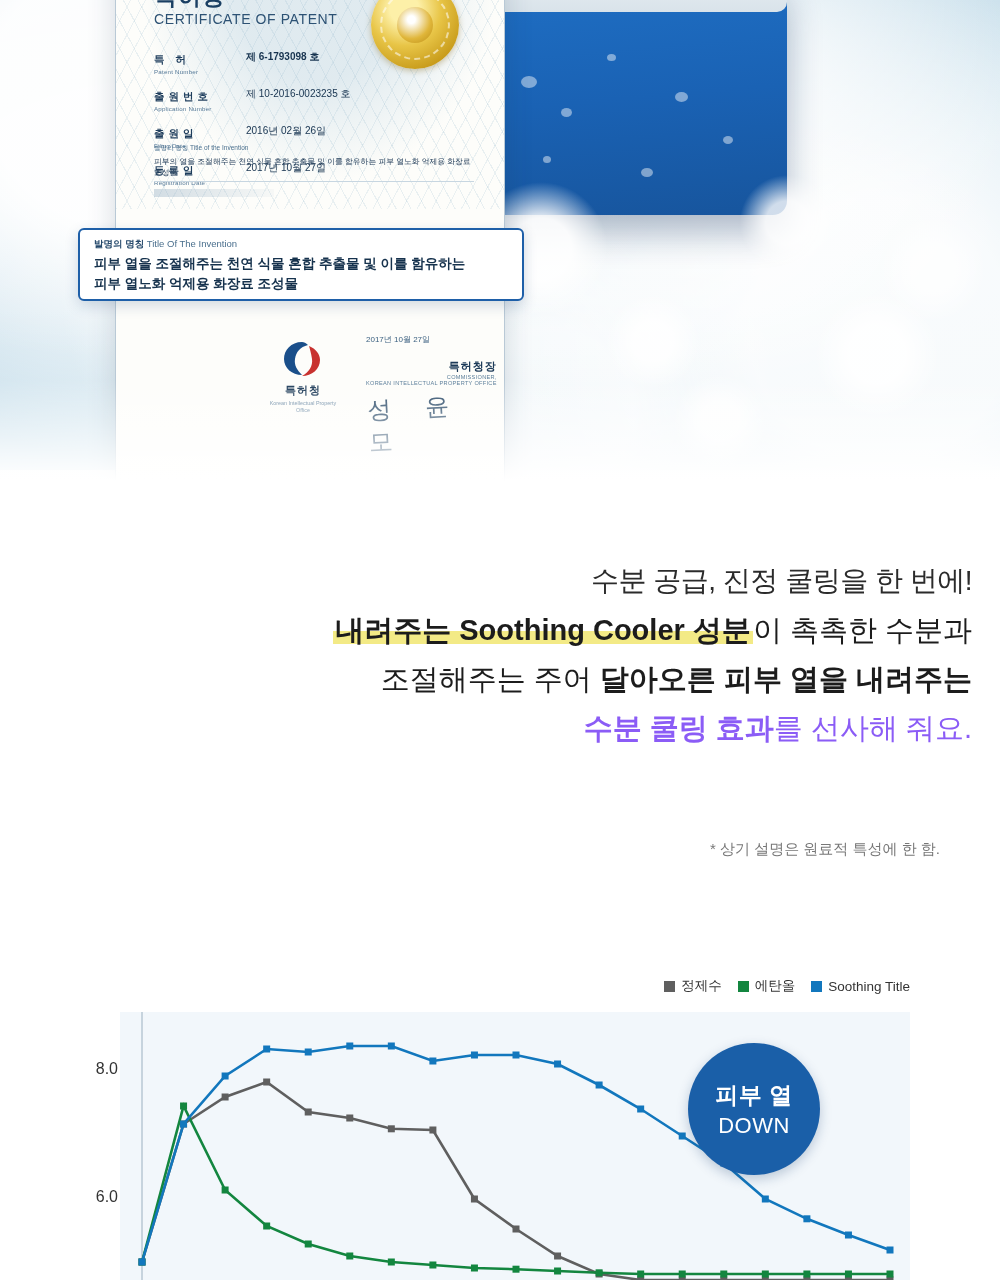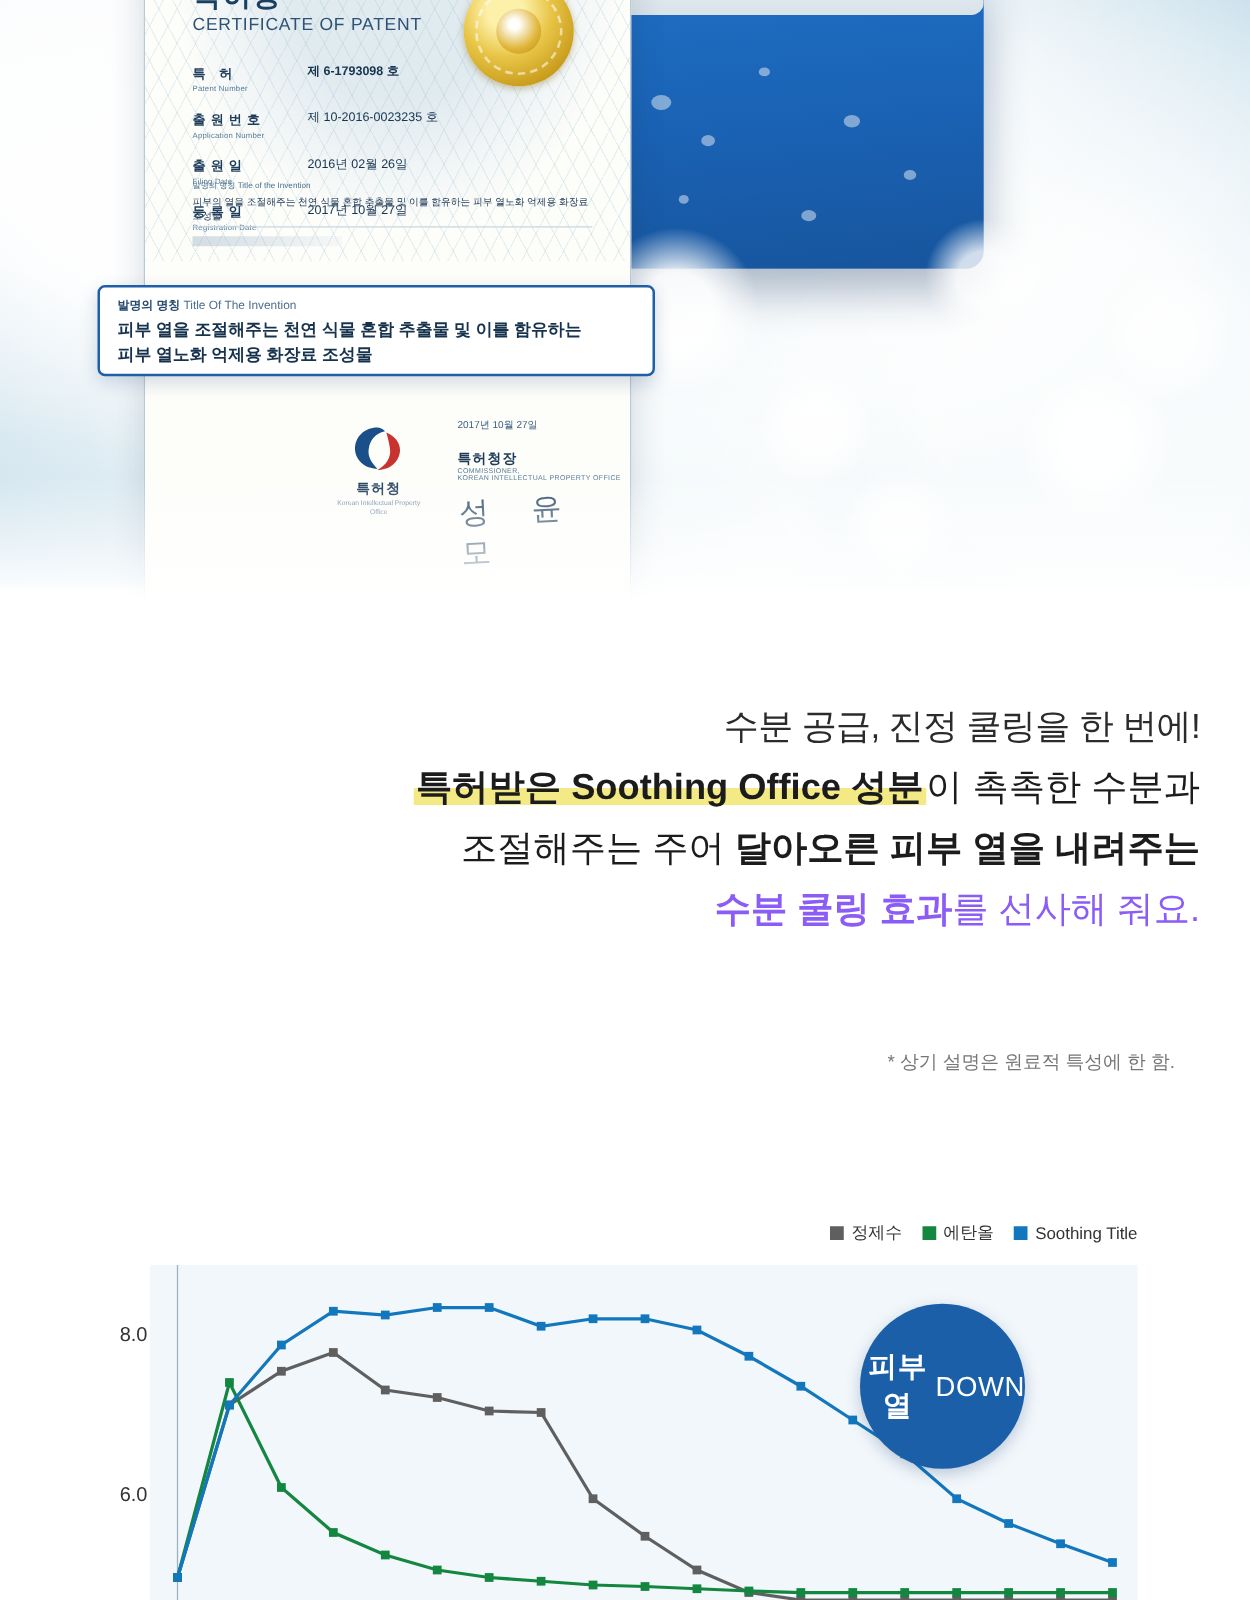--- a/index.html
+++ b/index.html
@@ -134,21 +134,21 @@
     background: linear-gradient(90deg, rgba(130,160,185,0.35), rgba(130,160,185,0.05));
   }
   .cert-body{
     position:absolute; left:150px; top:308px; width:230px;
     font-size:7.2px; color:#43657f; line-height:1.6;
   }
   .cert-date{
     position:absolute; left:250px; top:375px; font-size:8px; color:#3c6180;
   }
   .cert-office{
-    position:absolute; left:250px; top:400px;
+    position:absolute; left:250px; top:400px;text-align:right;
   }
   .cert-office .ko{ font-size:11px; font-weight:700; color:#1c3a58; letter-spacing:1px;}
   .cert-office .en1{ font-size:5.6px; color:#5a7d99; letter-spacing:0.3px; }
   .cert-office .en2{ font-size:5.6px; color:#5a7d99; letter-spacing:0.3px; }
   .cert-sign{
     position:absolute; left:252px; top:432px;
     font-family:"Liberation Serif", serif; font-size:24px; color:#2a4a68; letter-spacing:14px;
     transform: rotate(-3deg);
   }
   .kipo-logo{
@@ -169,21 +169,21 @@
   }
   .callout .cap{ font-size:9.5px; color:#4a6f8d; }
   .callout .cap b{ color:#24486b; font-weight:700; }
   .callout .txt{
     font-size:13.5px; color:#16324d; font-weight:700; line-height:1.45; margin-top:3px;
   }
 
   
   .copy{
     position:absolute; left:0; top:560px; width:1000px;
-    text-align:right; padding-right:40px;
+    text-align:right; padding-right:28px;
   }
   .copy .l1{
     font-size:28px; color:#2b2b2b; letter-spacing:-0.5px; line-height:1.5;
   }
   .copy .l2{
     font-size:29px; color:#1c1c1c; line-height:1.55; margin-top:6px;
   }
   .copy .hl{
     font-weight:700; background: linear-gradient(180deg, transparent 52%, #f3ea86 52%, #f3ea86 94%, transparent 94%);
     padding: 0 2px;
@@ -213,21 +213,21 @@
     position:absolute; left:78px; top:1012px; width:40px; height:268px;
   }
   .y-labels span{
     position:absolute; right:0; font-size:16px; color:#333;
   }
   .chart-svg{ position:absolute; left:0; top:0; }
 
   .badge{
     position:absolute; left:688px; top:1043px; width:132px; height:132px; border-radius:50%;
     background:#1a5fa8; color:#fff; text-align:center;
-    display:flex; flex-direction:row; align-items:center; justify-content:center;
+    display:flex; flex-direction:column; align-items:center; justify-content:center;
     box-shadow: 0 4px 12px rgba(20,60,110,0.25);
   }
   .badge .t1{ font-size:23px; font-weight:700; letter-spacing:0.5px; }
   .badge .t2{ font-size:22px; font-weight:400; letter-spacing:0.5px; margin-top:2px;}
 </style>
 </head>
 <body>
 
 <div class="page">
 
@@ -322,21 +322,21 @@
         <div>피부 열노화 억제용 화장료 조성물</div>
       </div>
     </div>
 
     <div class="hero-bottom-fade"></div>
   </div>
 
   <div class="copy">
     <div class="l1">수분 공급, 진정 쿨링을 한 번에!</div>
     <div class="l2">
-      <span class="hl">특허받은 Soothing Office 성분</span><span>이 촉촉한 수분과</span>
+      <span class="hl">내려주는 Soothing Cooler 성분</span><span>이 촉촉한 수분과</span>
     </div>
     <div class="l3">
       <span>조절해주는 주어 </span><span class="b">달아오른 피부 열을 내려주는</span>
     </div>
     <div class="l4">
       <span class="b">수분 쿨링 효과</span><span>를 선사해 줘요.</span>
     </div>
   </div>
   <div class="note">* 상기 설명은 원료적 특성에 한 함.</div>
 

